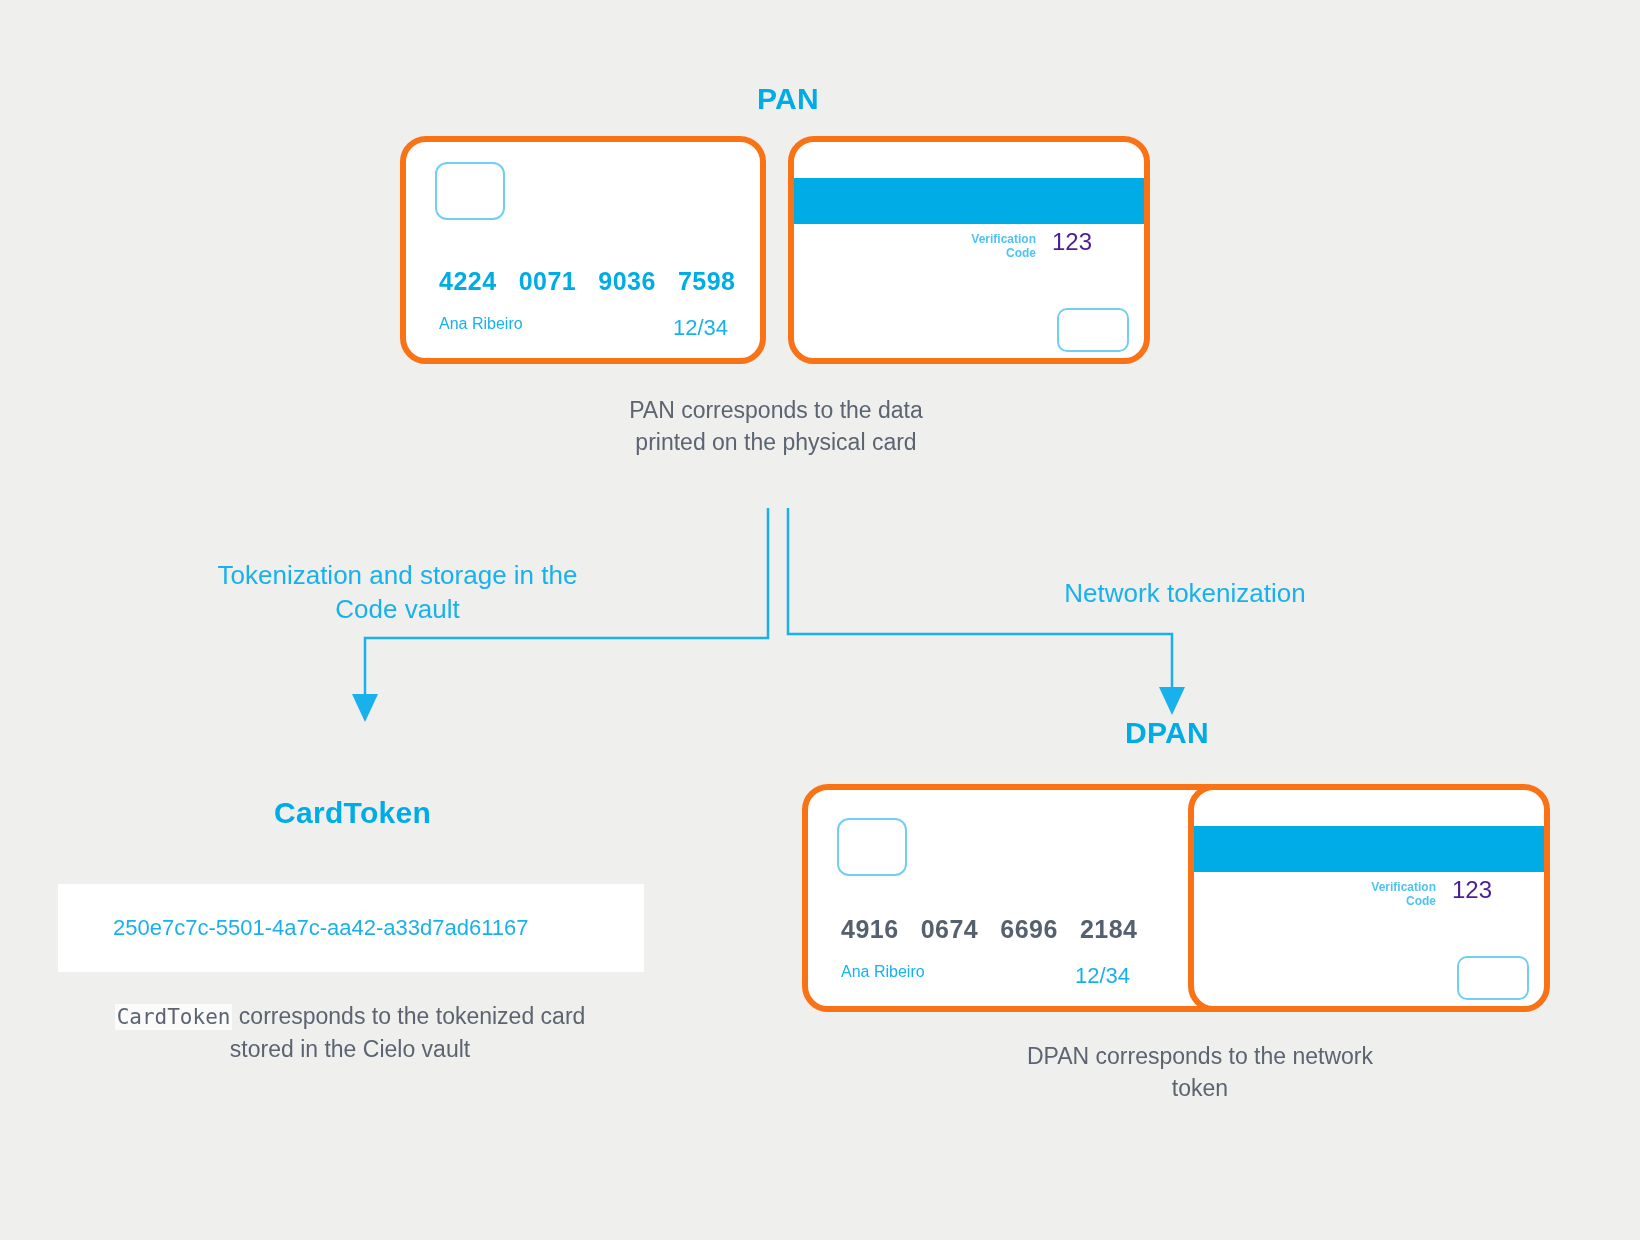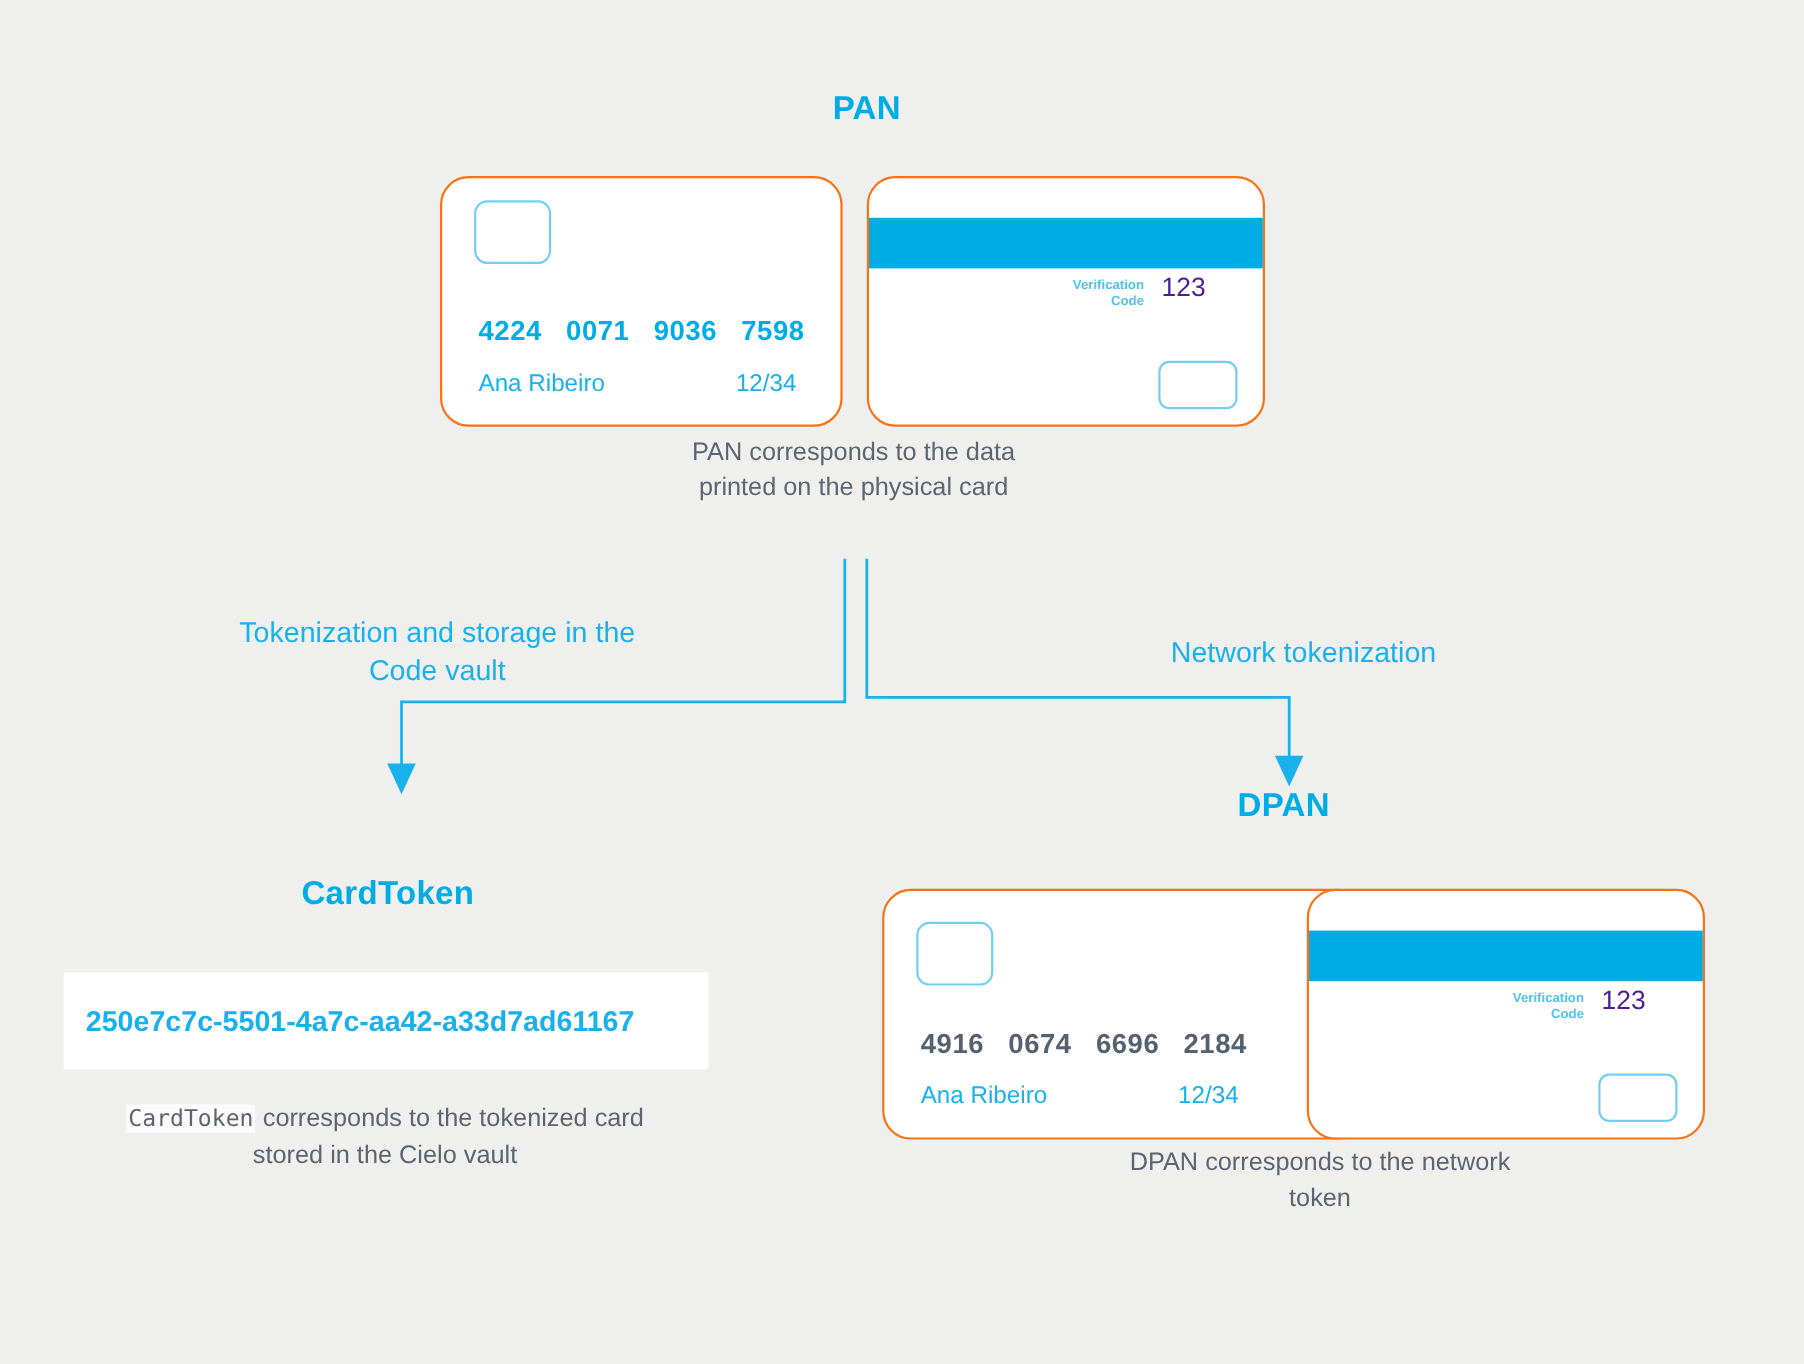--- a/index.html
+++ b/index.html
@@ -40,24 +40,23 @@
     color: #18b1ec;
     font-size: 26px;
     line-height: 34px;
     text-align: center;
   }
 
   
   .card {
     position: absolute;
     background: #ffffff;
-    border: 2px solid #f97316;
+    border: 6px solid #f97316;
     border-radius: 26px;
     box-sizing: border-box;
-    margin-top: 24px;
   }
   .card-back {
     overflow: hidden;
   }
   .chip {
     position: absolute;
     border: 2px solid #72cff3;
     border-radius: 12px;
     box-sizing: border-box;
     background: #fff;
@@ -96,45 +95,44 @@
     position: absolute;
     font-size: 25px;
     font-weight: bold;
     letter-spacing: 0.5px;
     white-space: nowrap;
   }
   .pan-number.blue { color: #00ace6; }
   .pan-number.dark { color: #55616e; }
   .card-holder {
     position: absolute;
-    font-size: 22px;
+    font-size: 16px;
     color: #18b1ec;
     white-space: nowrap;
   }
   .card-exp {
     position: absolute;
     font-size: 22px;
     color: #18b1ec;
     white-space: nowrap;
   }
   .num-gap { display: inline-block; width: 22px; }
 
   
   .token-box {
     position: absolute;
     background: #ffffff;
     display: flex;
     align-items: center;
   }
   .token-text {
     color: #18b1ec;
-    font-size: 26px;
-    padding-left: 20px;
-    white-space: nowrap;
-    font-weight: bold;
+    font-size: 22px;
+    padding-left: 55px;
+    white-space: nowrap;
   }
   .code-chip {
     font-family: "DejaVu Sans Mono", monospace;
     background: #fbfbfb;
     color: #5b6470;
     font-size: 21px;
     padding: 1px 2px;
   }
 
   

